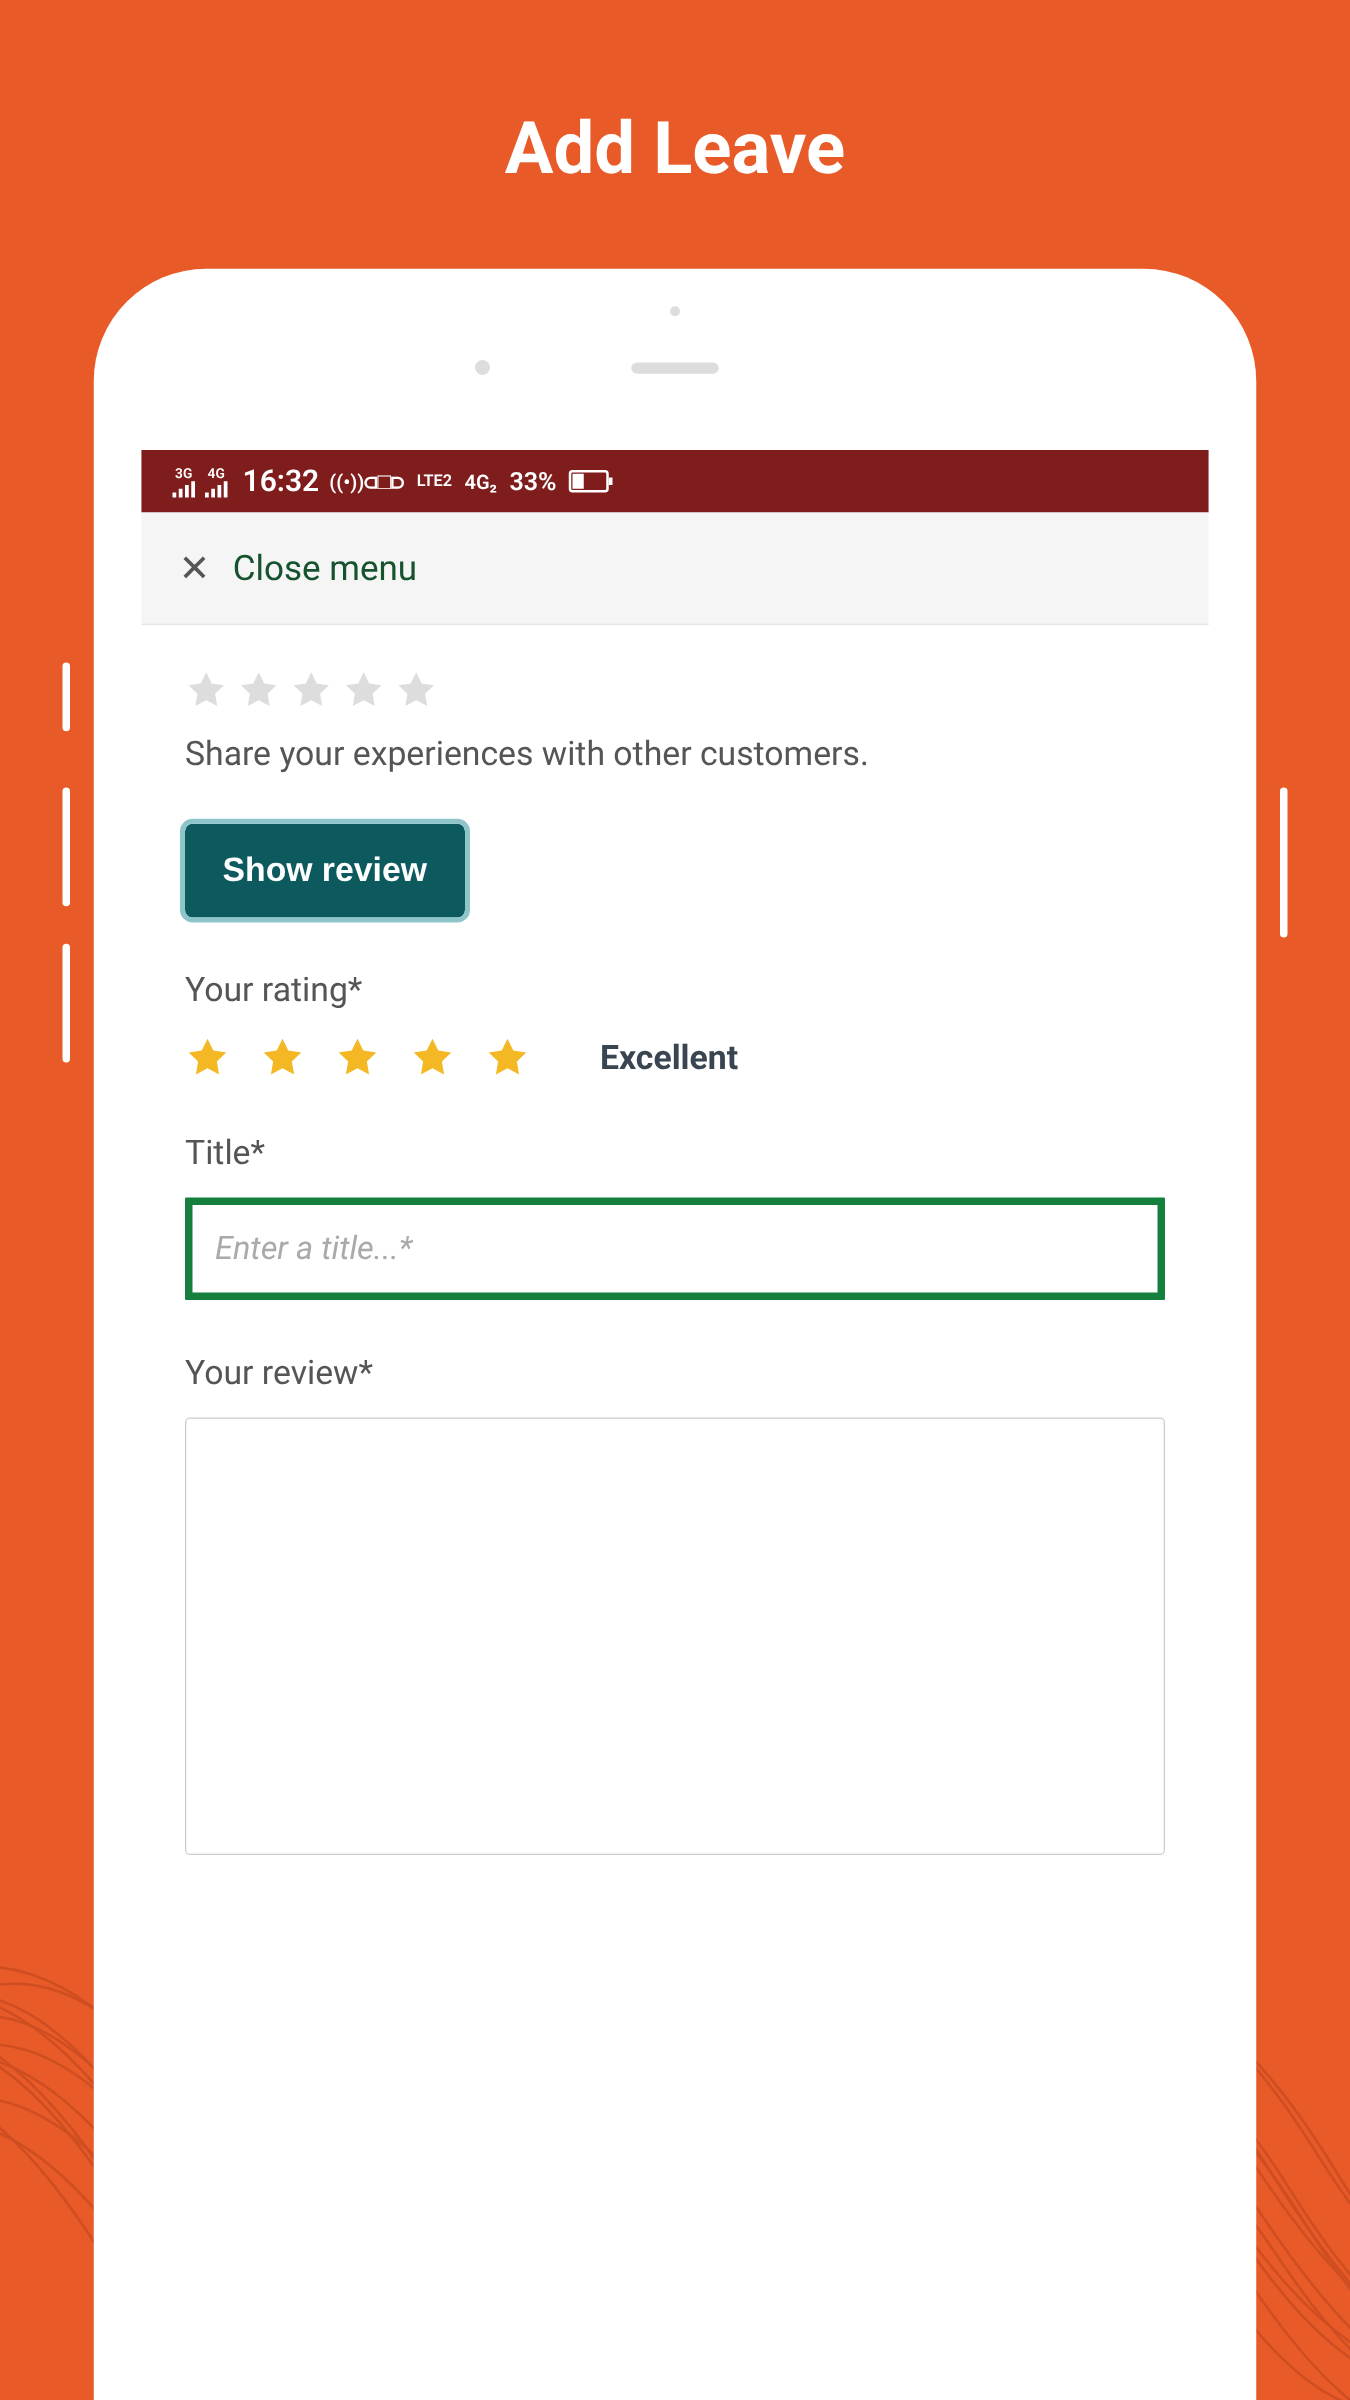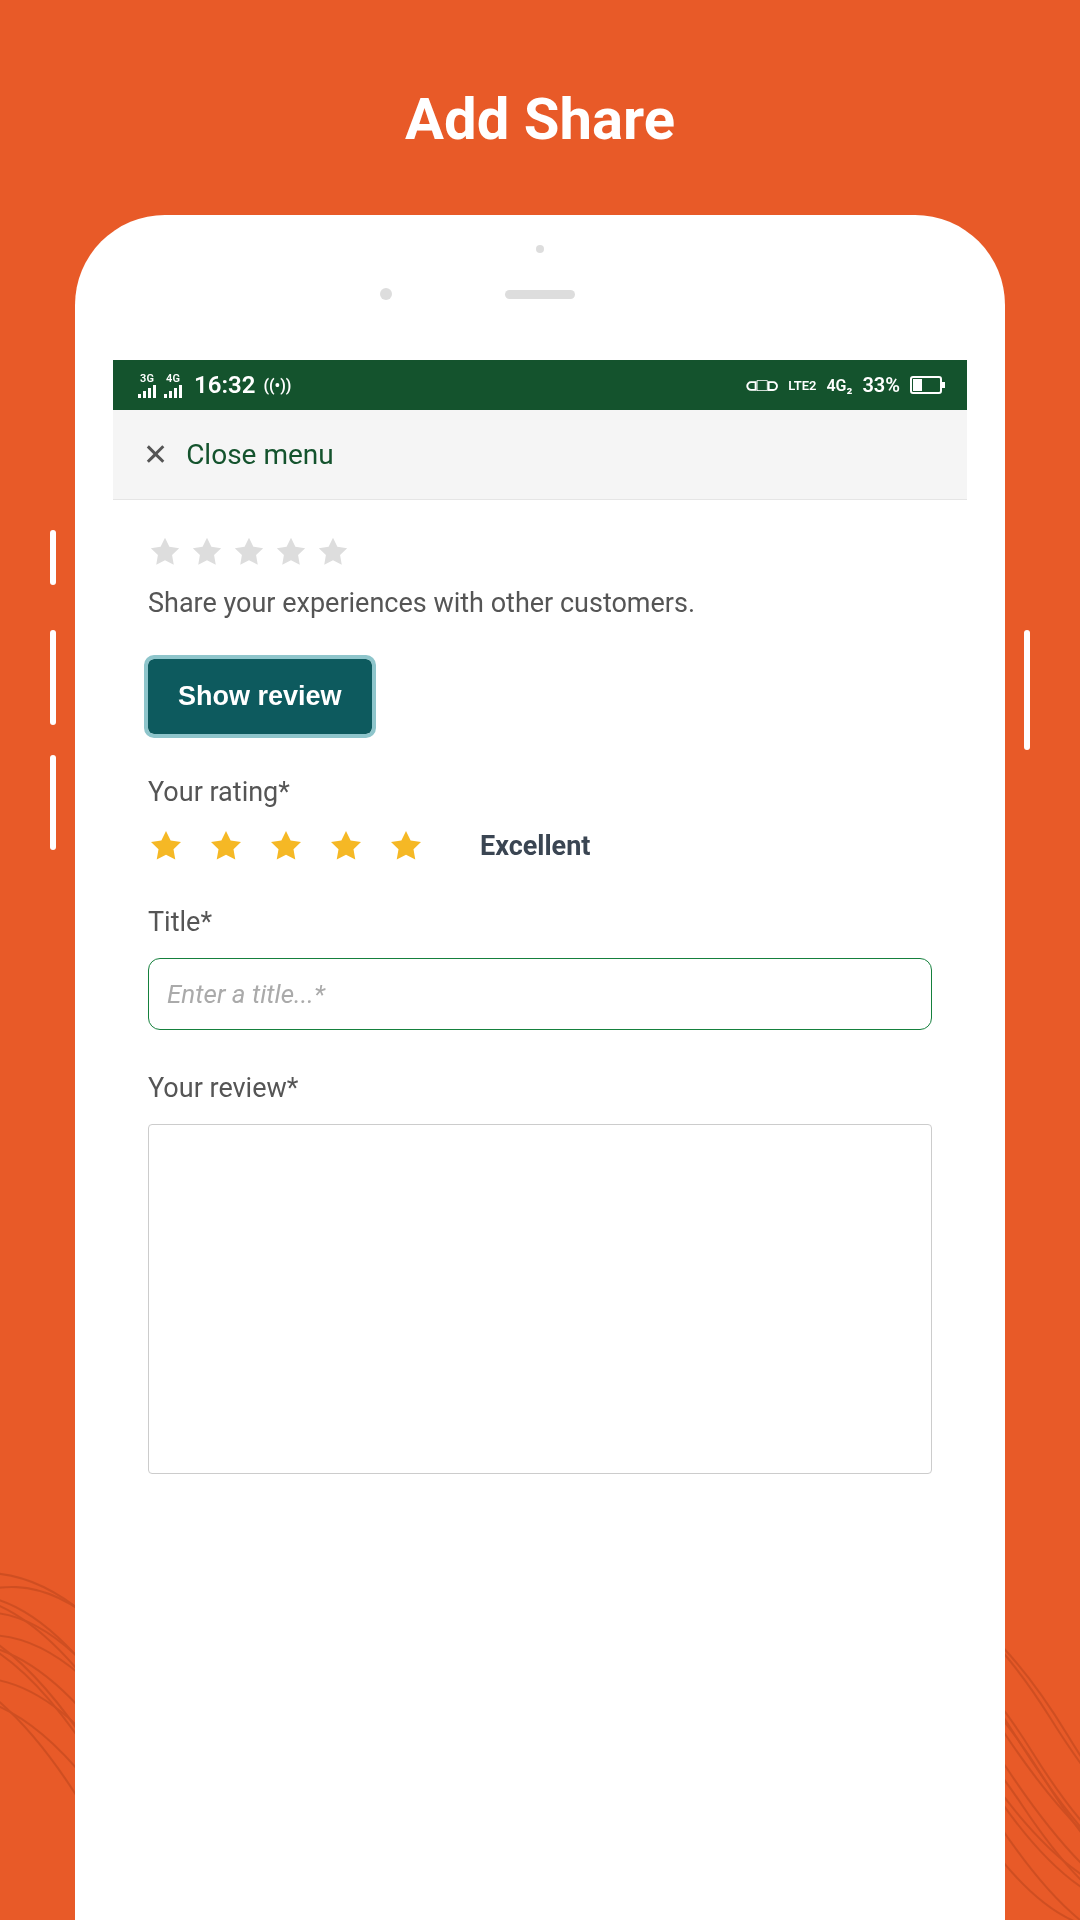--- a/index.html
+++ b/index.html
@@ -74,25 +74,25 @@
   top: 145px;
   left: 38px;
   right: 38px;
   bottom: 0;
   background: #fff;
   overflow: hidden;
 }
 
 .status-bar {
   height: 50px;
-  background: #14532d;
+  background: #7f1d1d;
   color: #fff;
   display: flex;
   align-items: center;
-  justify-content: space-between;
+  justify-content: flex-start;
   padding: 0 25px;
   font-size: 20px;
   font-weight: 600;
 }
 
 .status-left {
   display: flex;
   align-items: center;
   gap: 8px;
 }
@@ -245,22 +245,22 @@
   font-size: 27px;
   font-weight: 700;
   color: #3a4552;
 }
 
 .text-input {
   width: 100%;
   margin-top: 20px;
   padding: 20px 18px;
   font-size: 26px;
-  border: 1px solid #15803d;
-  border-radius: 12px;
+  border: 6px solid #15803d;
+  border-radius: 1px;
   color: #333;
   font-family: inherit;
 }
 
 .text-input::placeholder {
   color: #aaa;
   font-style: italic;
 }
 
 .textarea-input {
@@ -355,21 +355,21 @@
     <path d="M25,95 Q65,15 115,95 T190,85"></path>
     <path d="M12,105 Q58,25 108,100 T182,115"></path>
     <path d="M30,85 Q75,8 125,90 T195,100"></path>
     <path d="M6,95 Q48,18 98,95 T188,108"></path>
     <path d="M18,115 Q62,35 112,110 T180,92"></path>
     <path d="M22,100 Q68,22 118,102 T192,98"></path>
     <path d="M14,88 Q56,12 106,88 T186,112"></path>
   </g>
 </svg>
 
-<h1 class="page-title">Add Share</h1>
+<h1 class="page-title">Add Leave</h1>
 
 <div class="side-button side-button-left-1"></div>
 <div class="side-button side-button-left-2"></div>
 <div class="side-button side-button-left-3"></div>
 <div class="side-button side-button-right"></div>
 
 <div class="phone-frame">
   <div class="phone-notch-dot"></div>
   <div class="phone-camera"></div>
   <div class="phone-speaker"></div>

